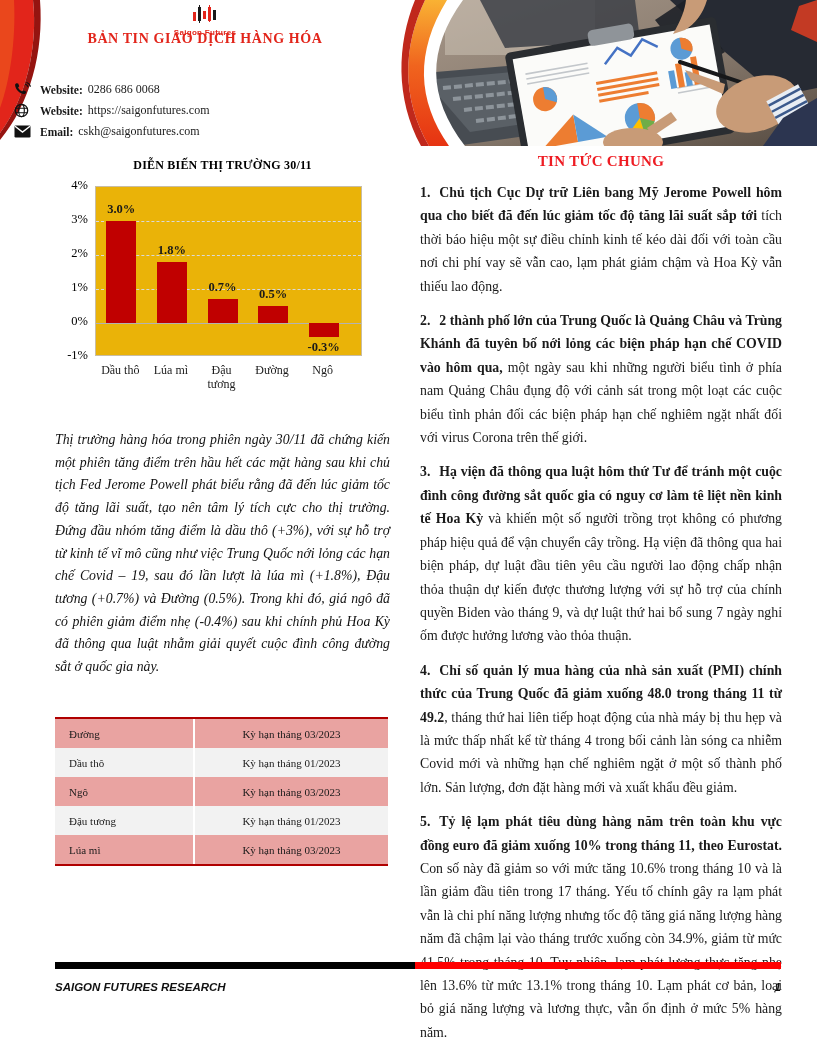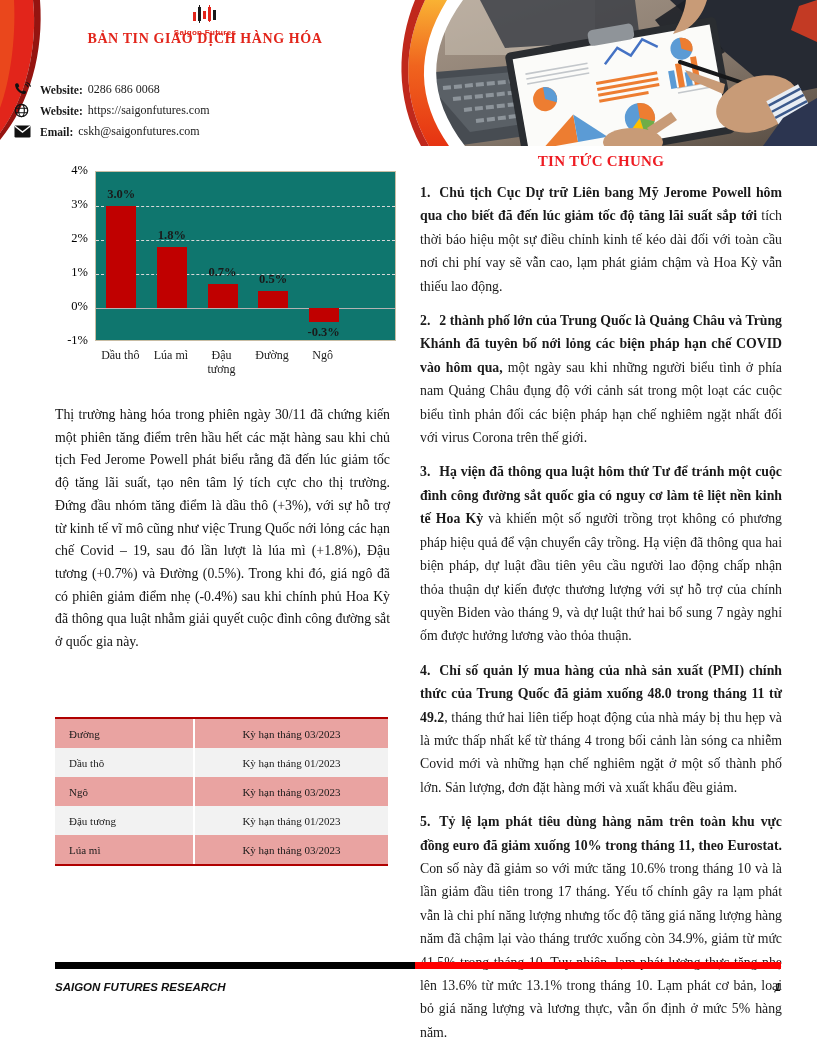--- a/index.html
+++ b/index.html
@@ -25,31 +25,31 @@
   .contact-label { font-weight:bold; font-size:11.5px; margin-right:5px; }
   .contact-value { font-size:12px; }
 
   .photo { position:absolute; left:385px; top:0; width:432px; height:146px; }
   .photo svg { display:block; width:100%; height:100%; }
 
   
   .left-col { position:absolute; left:55px; top:158px; width:335px; }
   .chart-title { text-align:center; font-size:12px; font-weight:bold; color:#000; letter-spacing:.2px; }
   .chart-body { position:relative; margin-top:10px; height:222px; }
-  .chart-plot { position:absolute; left:40px; top:3px; width:301px; height:170px;
-                border:1px solid #c8bda4; background:#0f766e; }
+  .chart-plot { position:absolute; left:40px; top:3px; width:267px; height:170px;
+                border:1px solid #c8bda4; background:#eab308; }
   .gridline { position:absolute; left:0; right:0; height:0; border-top:1px dashed #d9d9d9; }
   .zeroline { position:absolute; left:0; right:0; height:0; border-top:1px solid #b3b3b3; }
   .bar { position:absolute; }
   .bar-label { position:absolute; text-align:center; font-size:12.5px; font-weight:bold; z-index:2; }
   .ytick { position:absolute; left:0; width:33px; text-align:right; font-size:12.5px; color:#000; }
   .xaxis { position:absolute; left:40px; top:180px; width:253px; display:flex; }
   .xtick { flex:1 1 0; text-align:center; font-size:12px; line-height:14px; }
 
-  .commentary { margin-top:14px; font-size:13.8px; line-height:22.7px;
+  .commentary { margin-top:24px; font-size:13.8px; font-style:italic; line-height:22.7px;
                 text-align:justify; color:#111; }
 
   .contract-table { position:absolute; left:0; top:559px; width:333px;
                     border-top:2px solid #b00000; border-bottom:2px solid #b00000;
                     font-size:11px; }
   .trow { display:flex; height:29px; }
   .trow.pink { background:#e9a3a1; }
   .trow.lite { background:#f2f2f2; }
   .tcell-1 { width:42%; display:flex; align-items:center; padding-left:14px;
              border-right:2px solid #ffffff; }
@@ -215,20 +215,21 @@
     <path d="M262,128 L286,112 L292,120 L268,136 Z" fill="#c89b77"></path>
     <path d="M0,0 L78,0 C42,50 42,96 80,146 L0,146 Z" fill="#ffffff"></path>
     <path d="M62,0 C30,52 32,100 64,146 L44,146 C16,98 18,46 40,0 Z" fill="url(#phsw)"></path>
     <path d="M40,0 C18,46 16,98 44,146 L36,146 C10,98 12,44 30,0 Z" fill="#c0281c"></path>
   </svg>
 </div>
 
 <div class="left-col">
 
   <div>
+    <div class="chart-title">DIỄN BIẾN THỊ TRƯỜNG 30/11</div>
     <div class="chart-body">
       <div class="ytick" id="ytick0" style="top: -5px;">4%</div>
       <div class="ytick" id="ytick1" style="top: 29px;">3%</div>
       <div class="ytick" id="ytick2" style="top: 63px;">2%</div>
       <div class="ytick" id="ytick3" style="top: 97px;">1%</div>
       <div class="ytick" id="ytick4" style="top: 131px;">0%</div>
       <div class="ytick" id="ytick5" style="top: 165px;">-1%</div>
       <div class="chart-plot">
         <div class="bar-label" id="blab0" style="left: 0px; width: 50.6px; top: 15px;">3.0%</div>
         <div class="bar-label" id="blab1" style="left: 50.6px; width: 50.6px; top: 55.8px;">1.8%</div>

